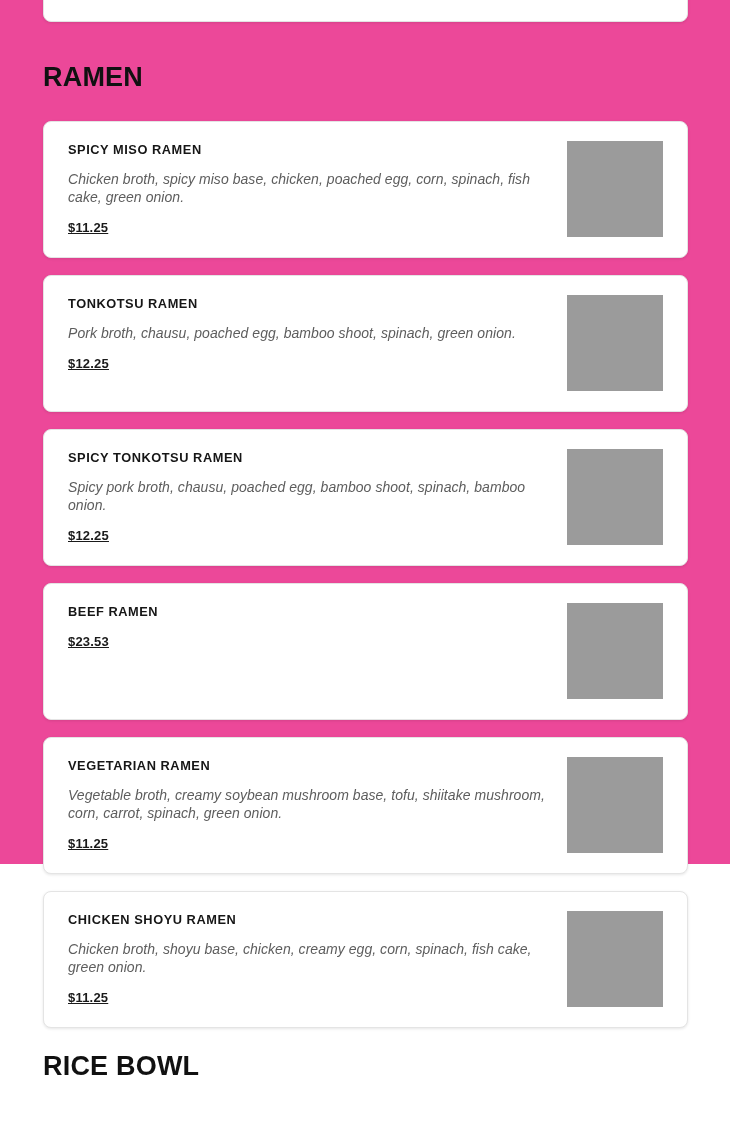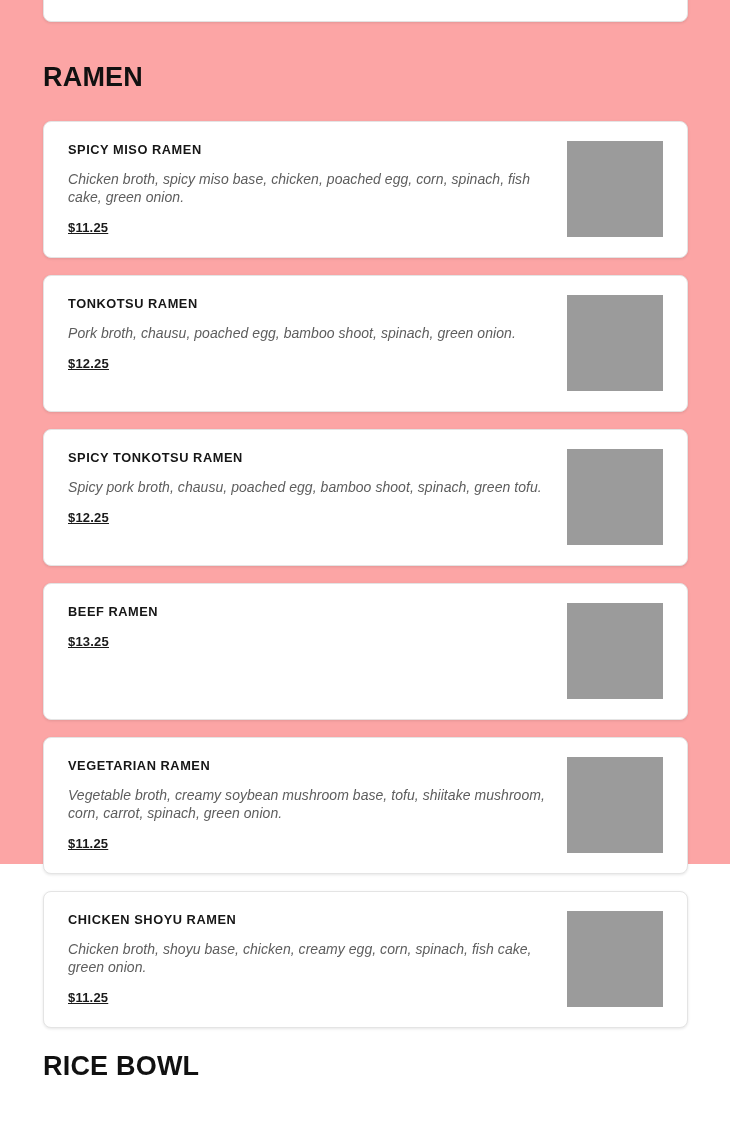--- a/index.html
+++ b/index.html
@@ -7,21 +7,21 @@
     width: 730px;
     height: 1125px;
     background: #ffffff;
     font-family: "Liberation Sans", sans-serif;
     overflow: hidden;
   }
   .page {
     position: relative;
     width: 730px;
     height: 864px;
-    background: #fca5a5;
+    background: #ec4899;
   }
 
   
   .partial-card-top {
     position: absolute;
     left: 43px;
     top: -40px;
     width: 645px;
     height: 62px;
     background: #ffffff;
@@ -137,30 +137,30 @@
             <div class="item-title">TONKOTSU RAMEN</div>
             <div class="item-desc">Pork broth, chausu, poached egg, bamboo shoot, spinach, green onion.</div>
             <div class="item-price">$12.25</div>
           </div>
           <div class="item-thumb"></div>
         </div>
 
         <div class="card">
           <div class="card-text">
             <div class="item-title">SPICY TONKOTSU RAMEN</div>
-            <div class="item-desc">Spicy pork broth, chausu, poached egg, bamboo shoot, spinach, green tofu.</div>
+            <div class="item-desc">Spicy pork broth, chausu, poached egg, bamboo shoot, spinach, bamboo onion.</div>
             <div class="item-price">$12.25</div>
           </div>
           <div class="item-thumb"></div>
         </div>
 
         <div class="card">
           <div class="card-text">
             <div class="item-title">BEEF RAMEN</div>
-            <div class="item-price">$13.25</div>
+            <div class="item-price">$23.53</div>
           </div>
           <div class="item-thumb"></div>
         </div>
 
         <div class="card">
           <div class="card-text">
             <div class="item-title">VEGETARIAN RAMEN</div>
             <div class="item-desc">Vegetable broth, creamy soybean mushroom base, tofu, shiitake mushroom, corn, carrot, spinach, green onion.</div>
             <div class="item-price">$11.25</div>
           </div>

